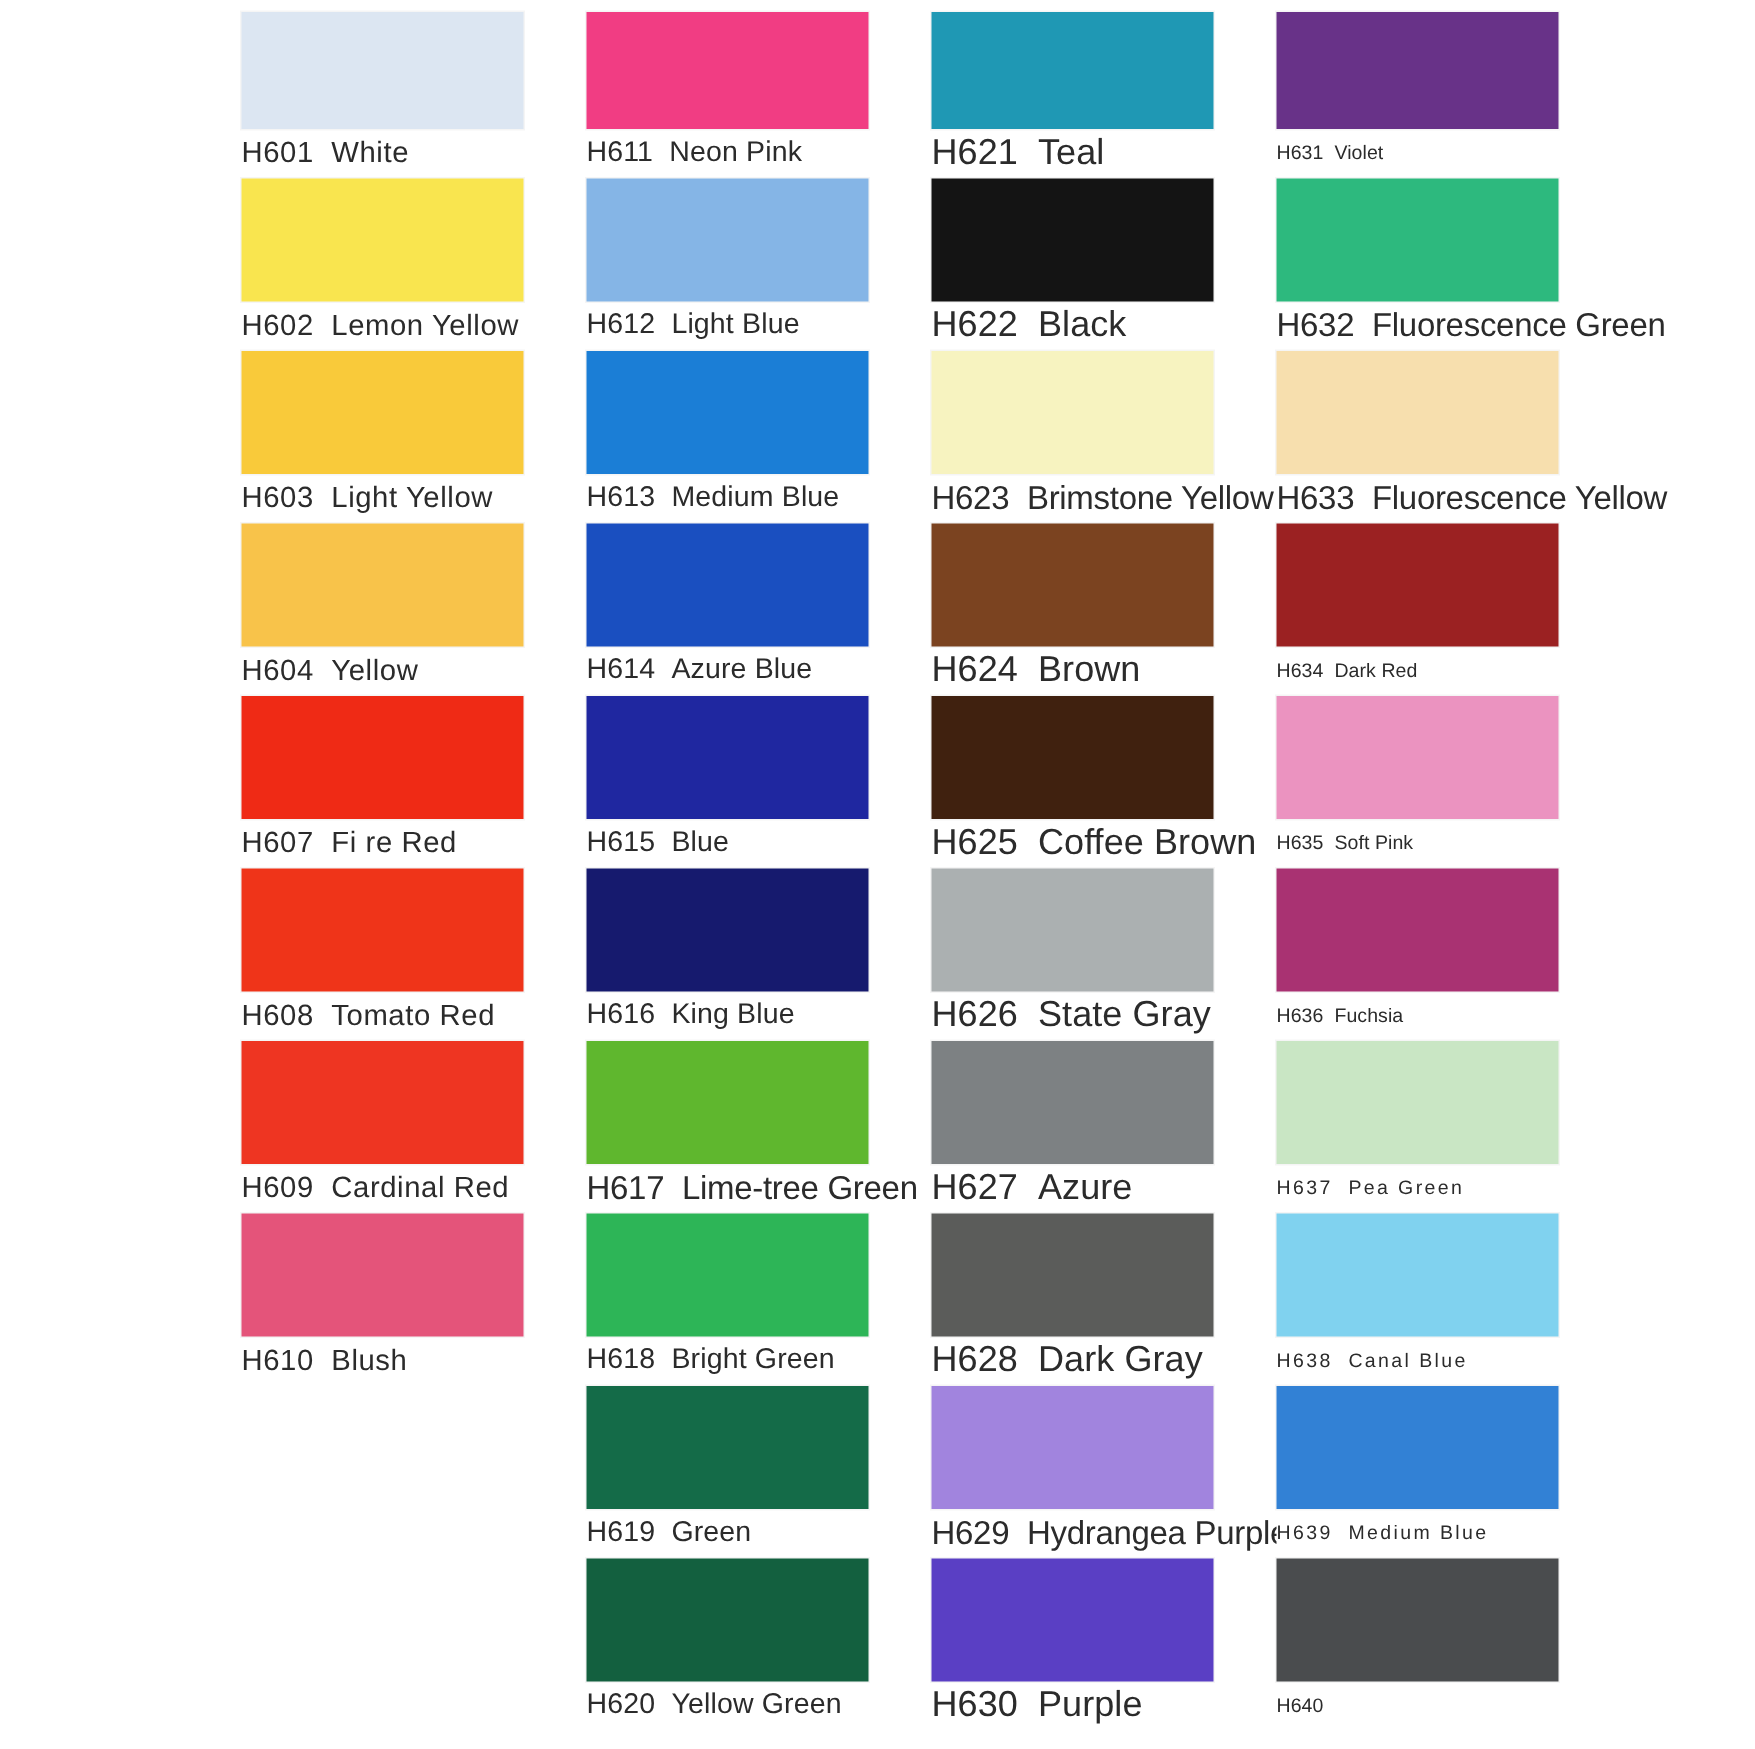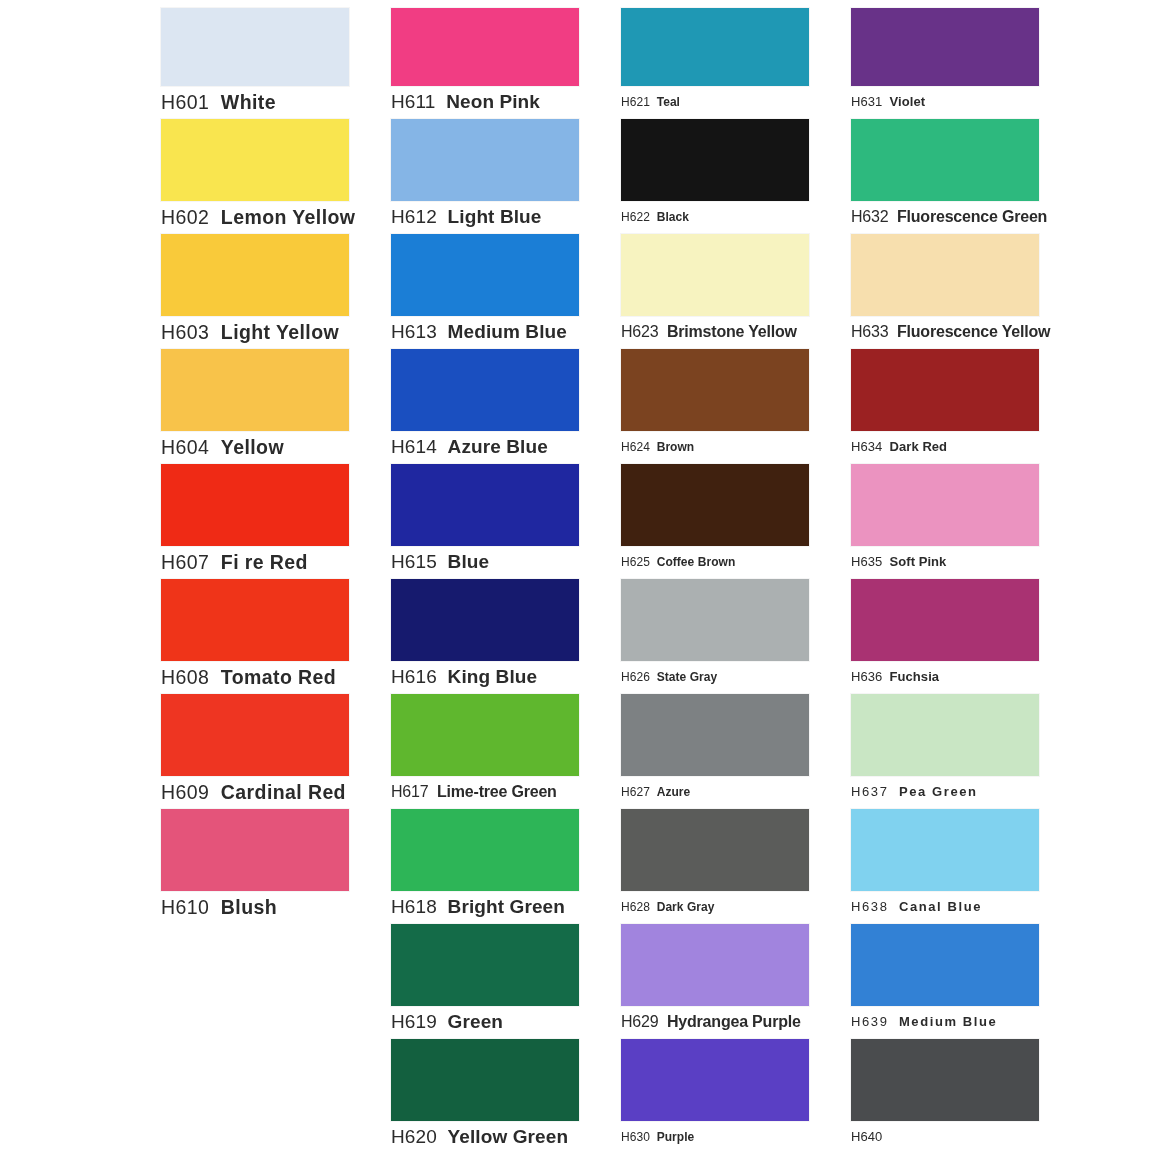--- a/index.html
+++ b/index.html
@@ -67,30 +67,30 @@
     overflow: visible;
     letter-spacing: 0.1px;
     font-family: "Liberation Sans", sans-serif;
   }
 
   .swatch-label .code {
     font-weight: 400;
     margin-top: 45px;
   }
   .swatch-label .nm {
-    font-weight: 700;
+    font-weight: 400;
   }
 
   
   .col-1 .swatch-label { font-size: 19.5px; letter-spacing: 0.4px; }
   .col-2 .swatch-label { font-size: 19px; letter-spacing: 0.1px; }
-  .col-3 .swatch-label { font-size: 12px; letter-spacing: 0.05px; }
+  .col-3 .swatch-label { font-size: 24px; letter-spacing: 0.05px; }
   .col-4 .swatch-label { font-size: 13px; letter-spacing: 0.05px; }
 
-  .wide-name .swatch-label { font-size: 16px; letter-spacing: -0.2px; }
+  .wide-name .swatch-label { font-size: 22px; letter-spacing: -0.2px; }
   .spaced-name .swatch-label { letter-spacing: 1.6px; }
 
   
   .swatch-column .swatch-item:first-child .swatch-chip { margin-top: 8px; }
 </style>
 </head>
 <body>
 
 <div id="chart">
   <div class="col-gap-left"></div>

